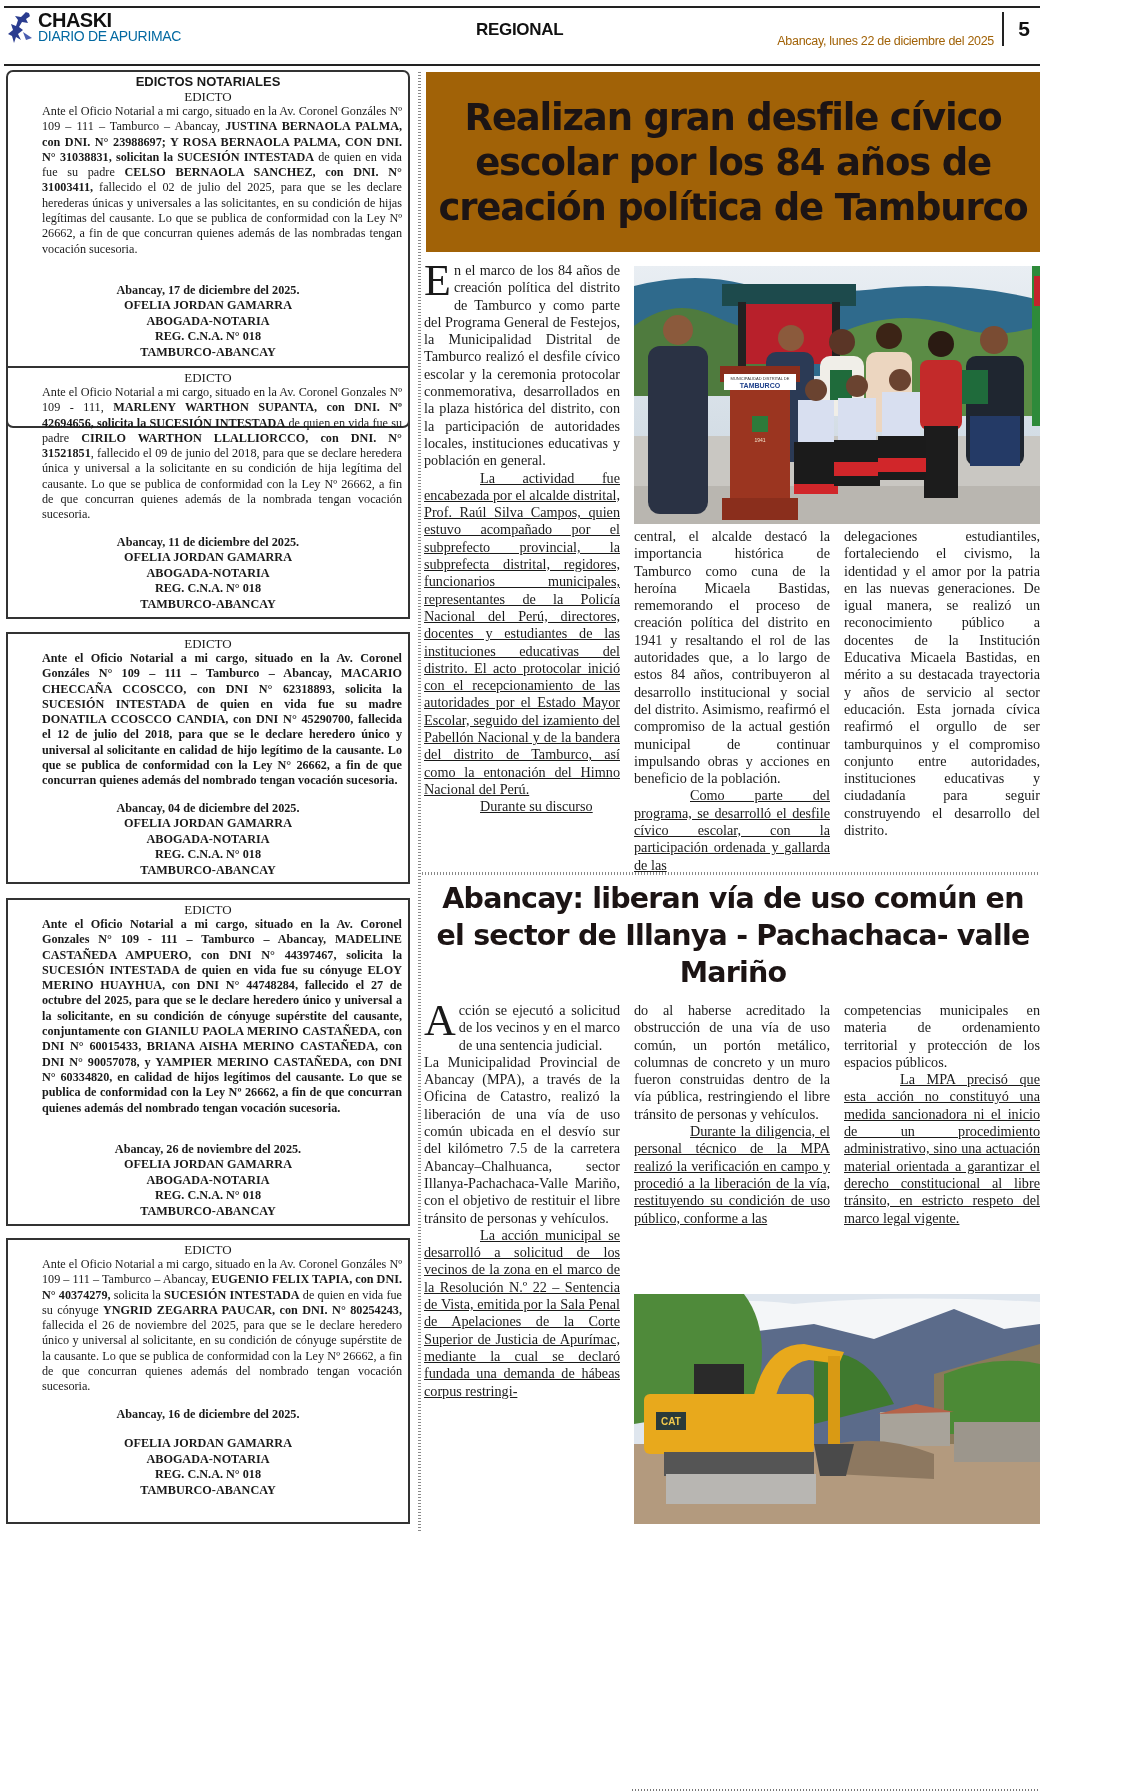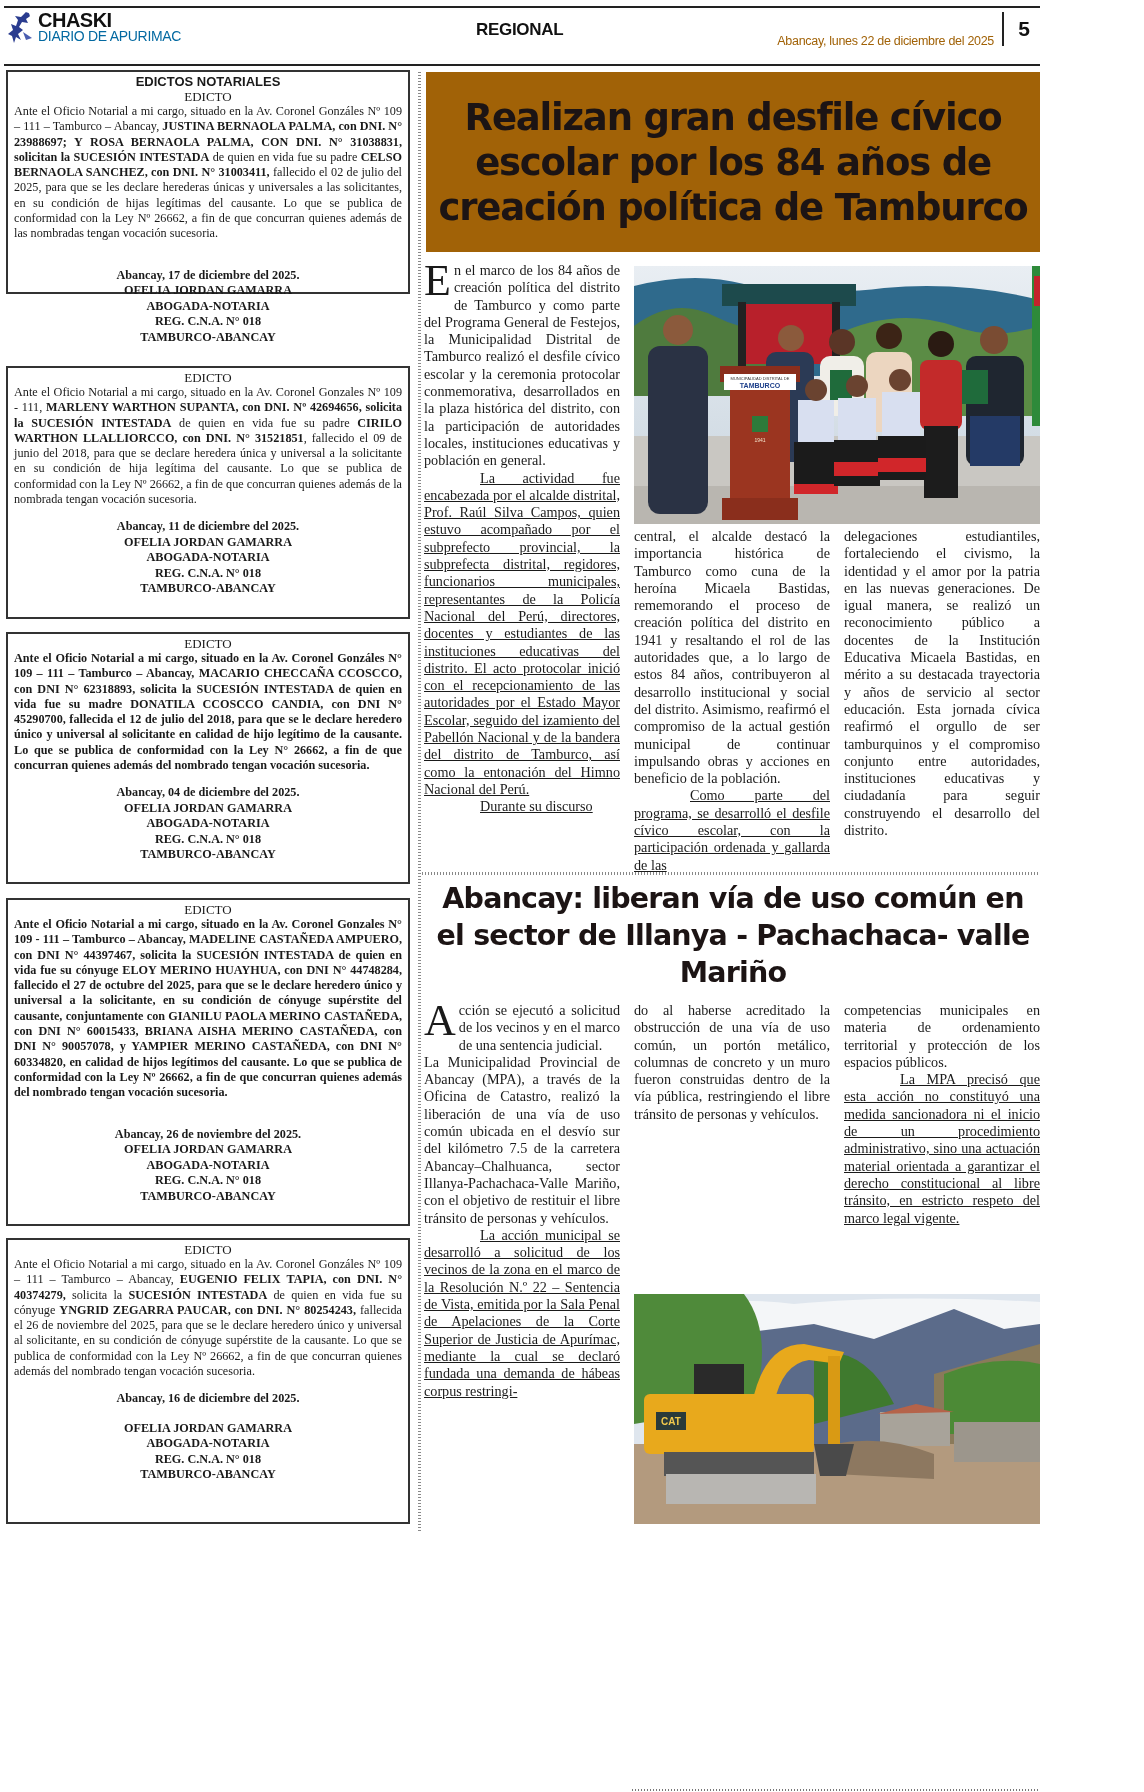--- a/index.html
+++ b/index.html
@@ -19,21 +19,21 @@
     font-size: 12.5px; color: #a16207; letter-spacing: -0.3px; }
   .vsep { position: absolute; right: 36px; top: 4px; width: 2px; height: 34px; background: #222; }
   .page-num { position: absolute; right: 10px; top: 9px; font-family: "Liberation Sans", sans-serif;
     font-size: 21px; font-weight: bold; color: #111; }
 
   
   .edict { position: absolute; left: 6px; width: 404px; border: 2px solid #333; padding: 2px 6px 4px 6px;
     font-size: 12.2px; line-height: 15.3px; }
   .edict-section { text-align: center; font-family: "Liberation Sans", sans-serif; font-weight: bold; font-size: 13px; line-height: 15px; }
   .edict-title { text-align: center; font-weight: normal; font-size: 13px; line-height: 15px; }
-  .edict-body { text-align: justify; hyphens: auto; }
+  .edict-body { text-align: justify; hyphens: auto; margin-left: 28px; }
   .edict-body b { font-weight: bold; }
   .bold-body { font-weight: bold; }
   .edict-sign { text-align: center; font-weight: bold; margin-top: 12px; }
   .edict-sign div { line-height: 15.5px; }
   .gap { height: 14px; }
 
   
   .vdots { position: absolute; left: 418px; top: 72px; width: 3px; height: 1460px;
     background-image: repeating-linear-gradient(to bottom, #888 0 1px, transparent 1px 3px); }
   .hdots { position: absolute; left: 422px; top: 872px; width: 618px; height: 3px;
@@ -71,21 +71,21 @@
   <div class="brand">
     <span class="brand-name">CHASKI</span>
     <span class="brand-sub">DIARIO DE APURIMAC</span>
   </div>
   <div class="section-name">REGIONAL</div>
   <div class="issue-date">Abancay, lunes 22 de diciembre del 2025</div>
   <div class="vsep"></div>
   <div class="page-num">5</div>
 </header>
 
-<section class="edict" style="top:70px;height:224px;">
+<section class="edict" style="top:70px;height:358px;border-radius:7px;">
   <div class="edict-section">EDICTOS NOTARIALES</div>
   <div class="edict-title">EDICTO</div>
   <div class="edict-body"><span>Ante el Oficio Notarial a mi cargo, situado en la Av. Coronel Gonzáles Nº 109 – 111 – Tamburco – Abancay, </span><b>JUSTINA BERNAOLA PALMA, con DNI. N° 23988697; Y ROSA BERNAOLA PALMA, CON DNI. N° 31038831, solicitan la SUCESIÓN INTESTADA</b><span> de quien en vida fue su padre </span><b>CELSO BERNAOLA SANCHEZ, con DNI. N° 31003411,</b><span> fallecido el 02 de julio del 2025, para que se les declare herederas únicas y universales a las solicitantes, en su condición de hijas legítimas del causante. Lo que se publica de conformidad con la Ley Nº 26662, a fin de que concurran quienes además de las nombradas tengan vocación sucesoria.</span></div>
   <div class="gap"></div>
   <div class="edict-sign">
     <div>Abancay, 17 de diciembre del 2025.</div>
     <div>OFELIA JORDAN GAMARRA</div>
     <div>ABOGADA-NOTARIA</div>
     <div>REG. C.N.A. N° 018</div>
     <div>TAMBURCO-ABANCAY</div>
@@ -241,20 +241,21 @@
   </div>
 
   <div class="col" style="left:424px;top:1002px;width:196px;">
     <p><span class="dropcap">A</span><span>cción se ejecutó a solicitud de los vecinos y en el marco de una sentencia judicial.</span></p>
     <p>La Municipalidad Provincial de Abancay (MPA), a través de la Oficina de Catastro, realizó la liberación de una vía de uso común ubicada en el desvío sur del kilómetro 7.5 de la carretera Abancay–Chalhuanca, sector Illanya-Pachachaca-Valle Mariño, con el objetivo de restituir el libre tránsito de personas y vehículos.</p>
     <p class="indent">La acción municipal se desarrolló a solicitud de los vecinos de la zona en el marco de la Resolución N.º 22 – Sentencia de Vista, emitida por la Sala Penal de Apelaciones de la Corte Superior de Justicia de Apurímac, mediante la cual se declaró fundada una demanda de hábeas corpus restringi-</p>
   </div>
 
   <div class="col" style="left:634px;top:1002px;width:196px;">
     <p>do al haberse acreditado la obstrucción de una vía de uso común, un portón metálico, columnas de concreto y un muro fueron construidas dentro de la vía pública, restringiendo el libre tránsito de personas y vehículos.</p>
+    <p class="indent">Durante la diligencia, el personal técnico de la MPA realizó la verificación en campo y procedió a la liberación de la vía, restituyendo su condición de uso público, conforme a las</p>
   </div>
 
   <div class="col" style="left:844px;top:1002px;width:196px;">
     <p>competencias municipales en materia de ordenamiento territorial y protección de los espacios públicos.</p>
     <p class="indent">La MPA precisó que esta acción no constituyó una medida sancionadora ni el inicio de un procedimiento administrativo, sino una actuación material orientada a garantizar el derecho constitucional al libre tránsito, en estricto respeto del marco legal vigente.</p>
   </div>
 
   <div class="photo" style="left:634px;top:1294px;width:406px;height:230px;">
     <svg width="406" height="230" viewBox="0 0 406 230">
       <rect width="406" height="230" fill="#dfe6ee"></rect>

